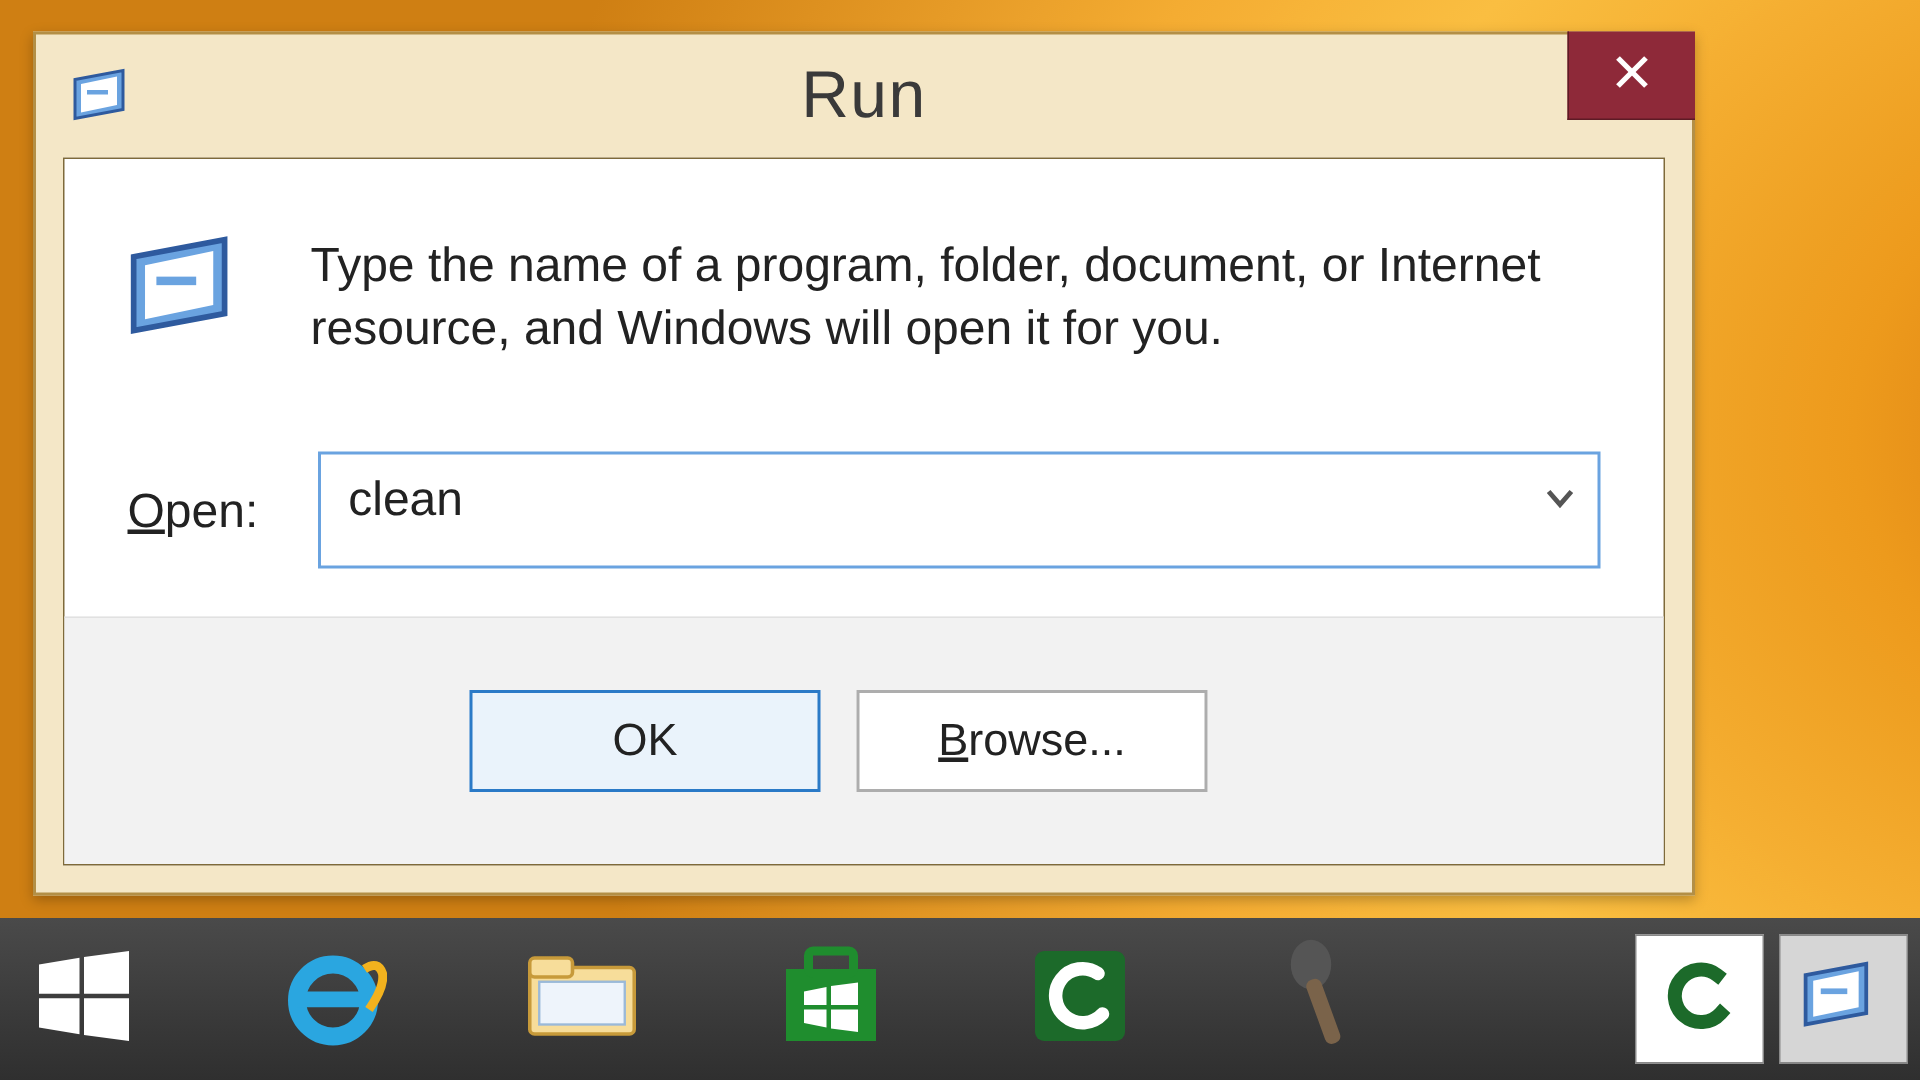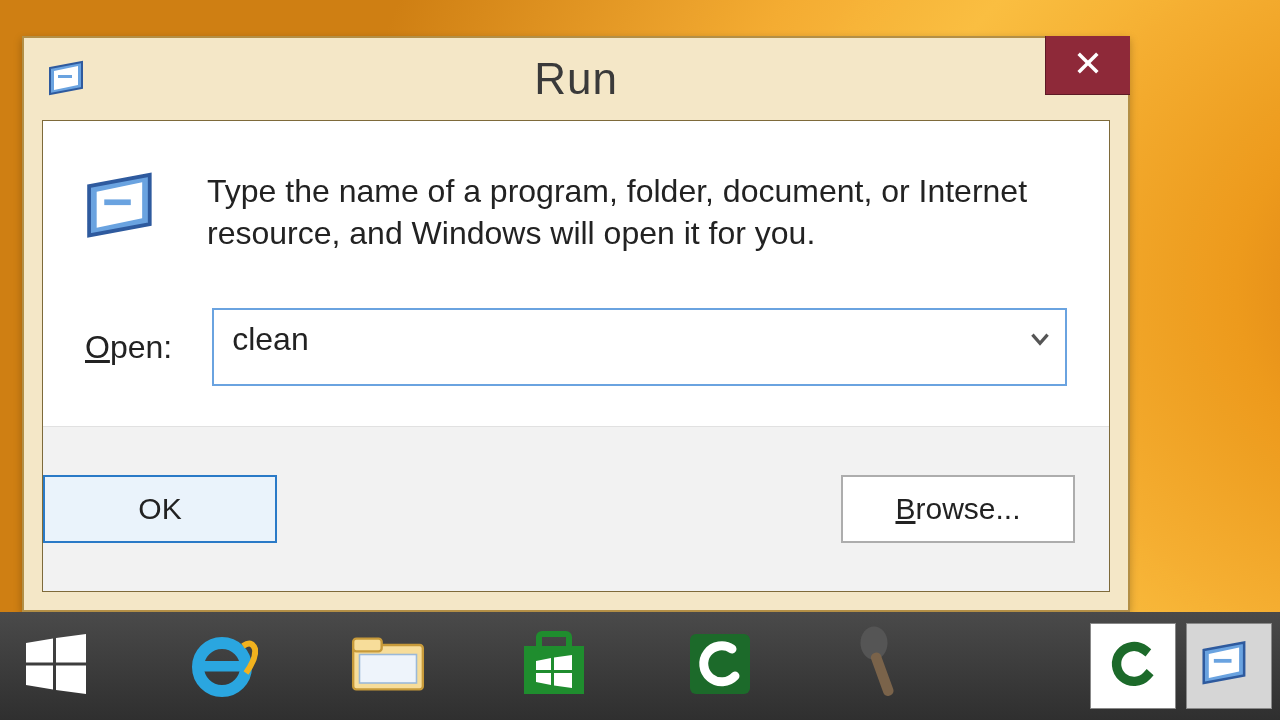--- a/index.html
+++ b/index.html
@@ -18,21 +18,21 @@
     inset: 0;
     background:
       radial-gradient(1200px 900px at 120% 40%, #c76c18 0%, #e69b28 25%, #f5be4d 55%, #eead3e 70%, #c9801e 100%);
     filter: saturate(110%);
   }
 
   
   .run-window {
     position: absolute;
     left: 22px;
-    top: 36px;
+    top: 21px;
     width: 1104px;
     height: 572px;
     background: #f4e7c7;
     border: 2px solid #b38f46;
     box-shadow: 0 3px 8px rgba(0,0,0,.25);
   }
 
   
   .titlebar {
     position: relative;
@@ -81,37 +81,38 @@
     border: 1px solid #7e6a3a;
     display: flex;
     flex-direction: column;
   }
 
   .upper {
     flex: 1;
     padding: 50px 42px 0 42px;
     display: flex;
     flex-direction: column;
+    gap: 32px;
   }
 
   .desc-row {
     display: flex;
     align-items: flex-start;
     gap: 38px;
   }
 
   .desc-text {
     font-size: 32px;
     line-height: 1.3;
     color: #222;
     max-width: 830px;
   }
 
   .open-row {
-    margin-top: 54px;
+    margin-top: 30px;
     display: flex;
     align-items: center;
     gap: 40px;
   }
 
   .open-label {
     font-size: 32px;
     color: #222;
   }
   .open-label .u { text-decoration: underline; }
@@ -145,21 +146,21 @@
     cursor: pointer;
   }
 
   
   .footer {
     height: 164px;
     background: #f2f2f2;
     border-top: 1px solid #e1e1e1;
     display: flex;
     align-items: center;
-    justify-content: space-between;
+    justify-content: center;
     gap: 24px;
     padding-right: 34px;
   }
 
   .dlg-btn {
     width: 230px;
     height: 64px;
     background: #fff;
     border: 2px solid #adadad;
     font-size: 30px;

